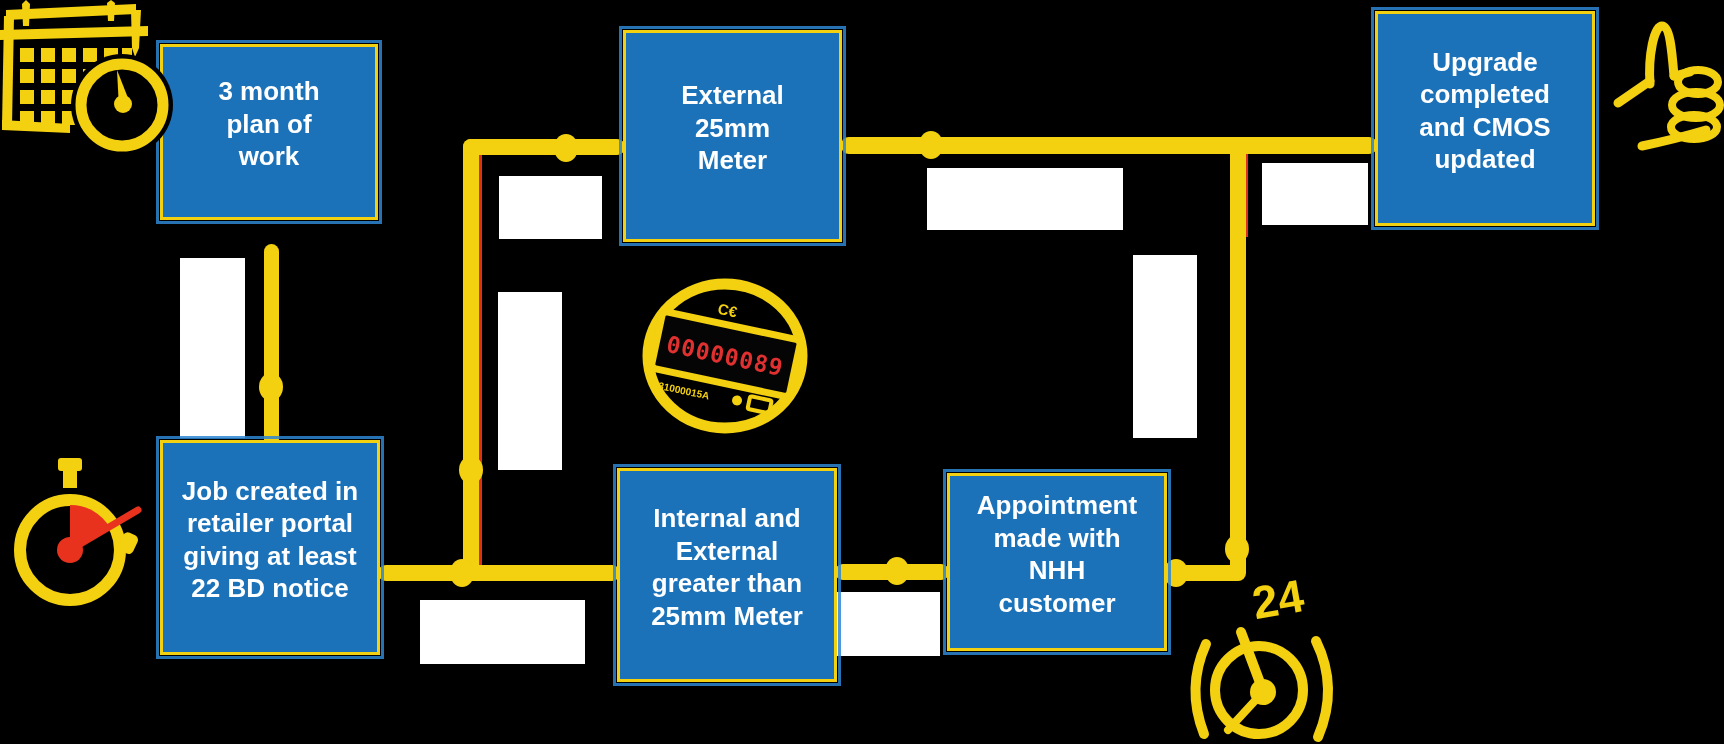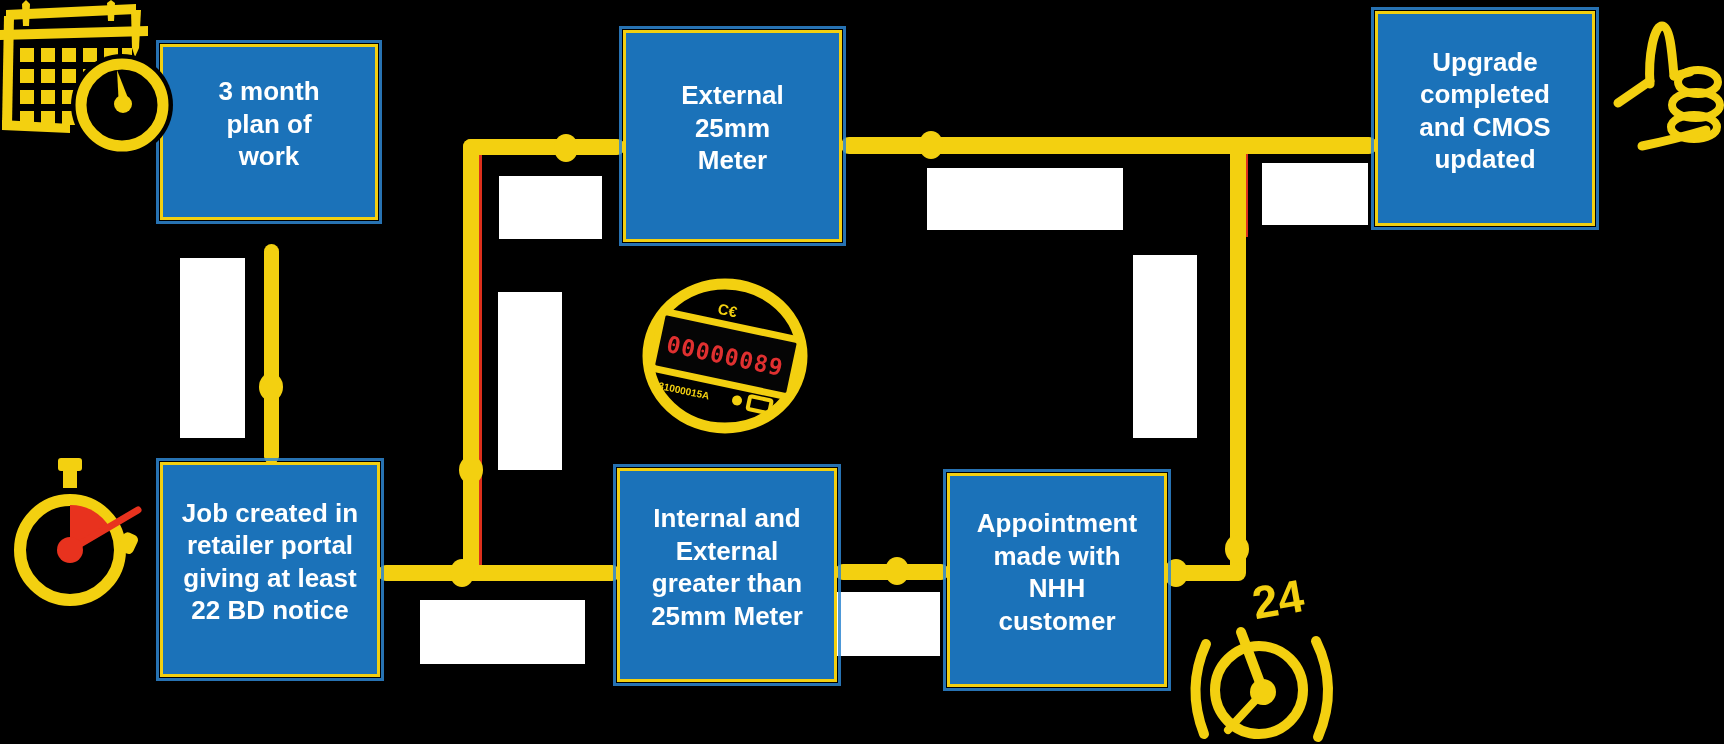--- a/index.html
+++ b/index.html
@@ -72,33 +72,33 @@
         <span class="lbl">External
 25mm
 Meter</span>
       </div>
       <div class="flow-box" style="left: 1375px; top: 11px; width: 220px; height: 215px;">
         <span class="lbl">Upgrade
 completed
 and CMOS
 updated</span>
       </div>
-      <div class="flow-box" style="left: 160px; top: 462px; width: 220px; height: 215px;">
+      <div class="flow-box" style="left: 160px; top: 440px; width: 220px; height: 215px;">
         <span class="lbl">Job created in
 retailer portal
 giving at least
 22 BD notice</span>
       </div>
       <div class="flow-box" style="left: 617px; top: 468px; width: 220px; height: 214px; justify-content: center;">
         <span class="lbl">Internal and
 External
 greater than
 25mm Meter</span>
       </div>
-      <div class="flow-box" style="left: 947px; top: 473px; width: 220px; height: 214px;">
+      <div class="flow-box" style="left: 947px; top: 473px; width: 220px; height: 178px;">
         <span class="lbl">Appointment
 made with
 NHH
 customer</span>
       </div>
     </div>
 
   <svg class="icon" style="left:0;top:0" width="174" height="162" viewBox="0 0 174 162">
     <g fill="#f3d010">
       <path d="M26,0 L30,4 L29,26 L23,26 L22,4 Z"></path>

